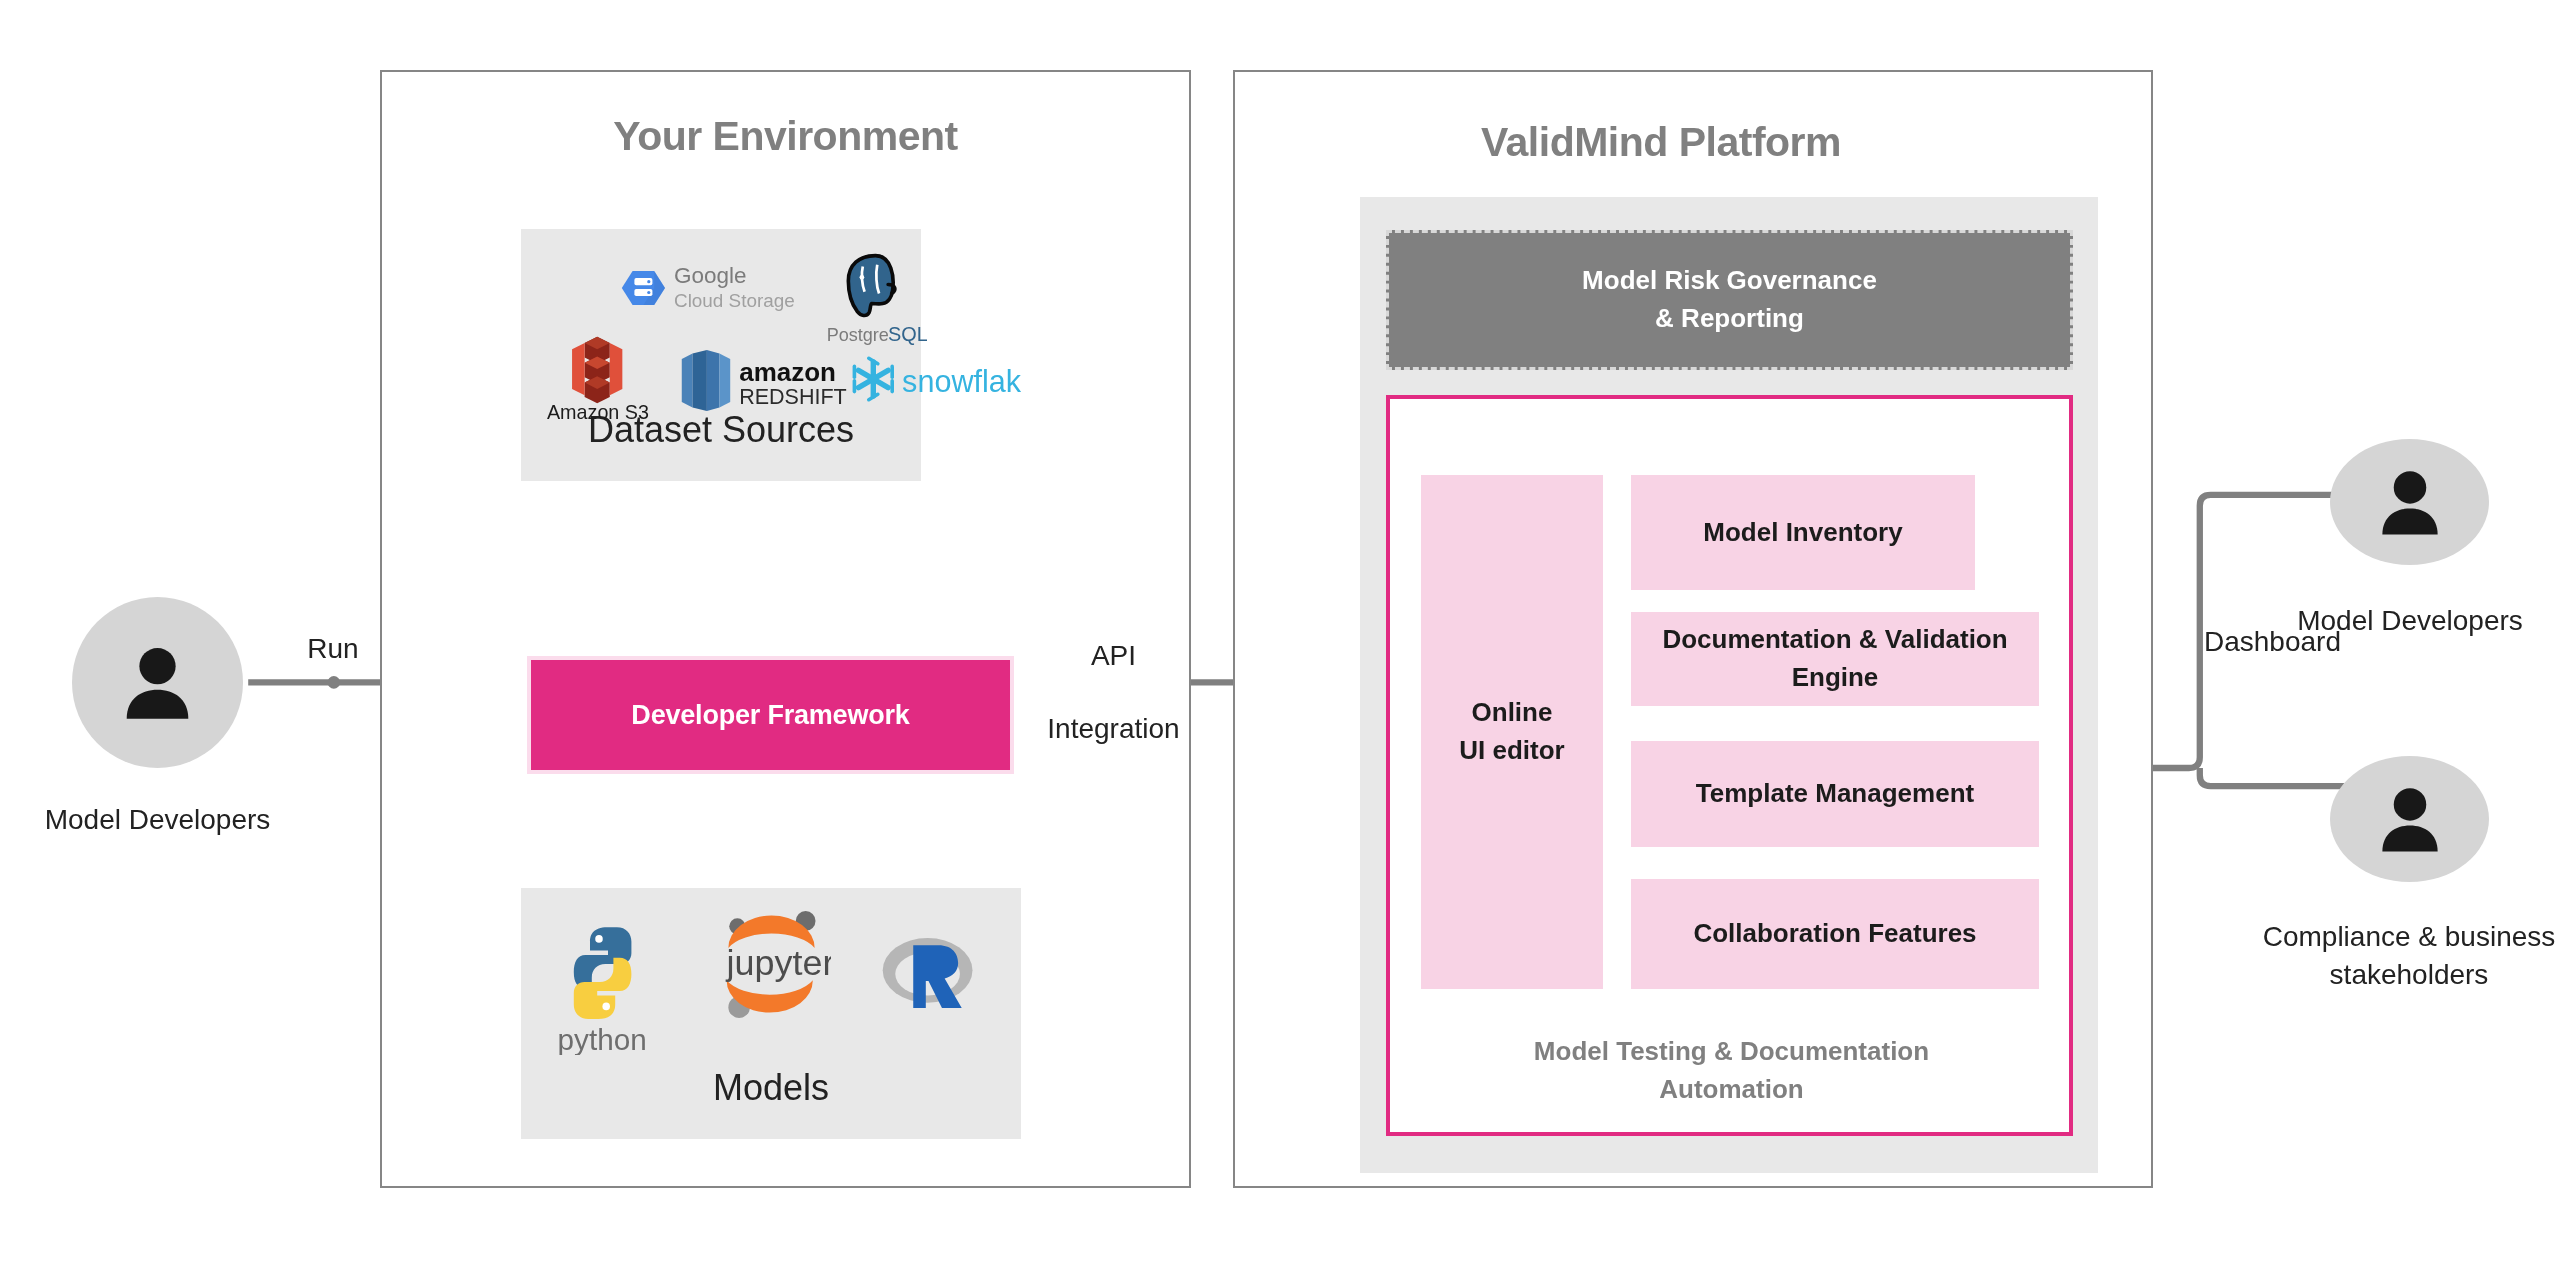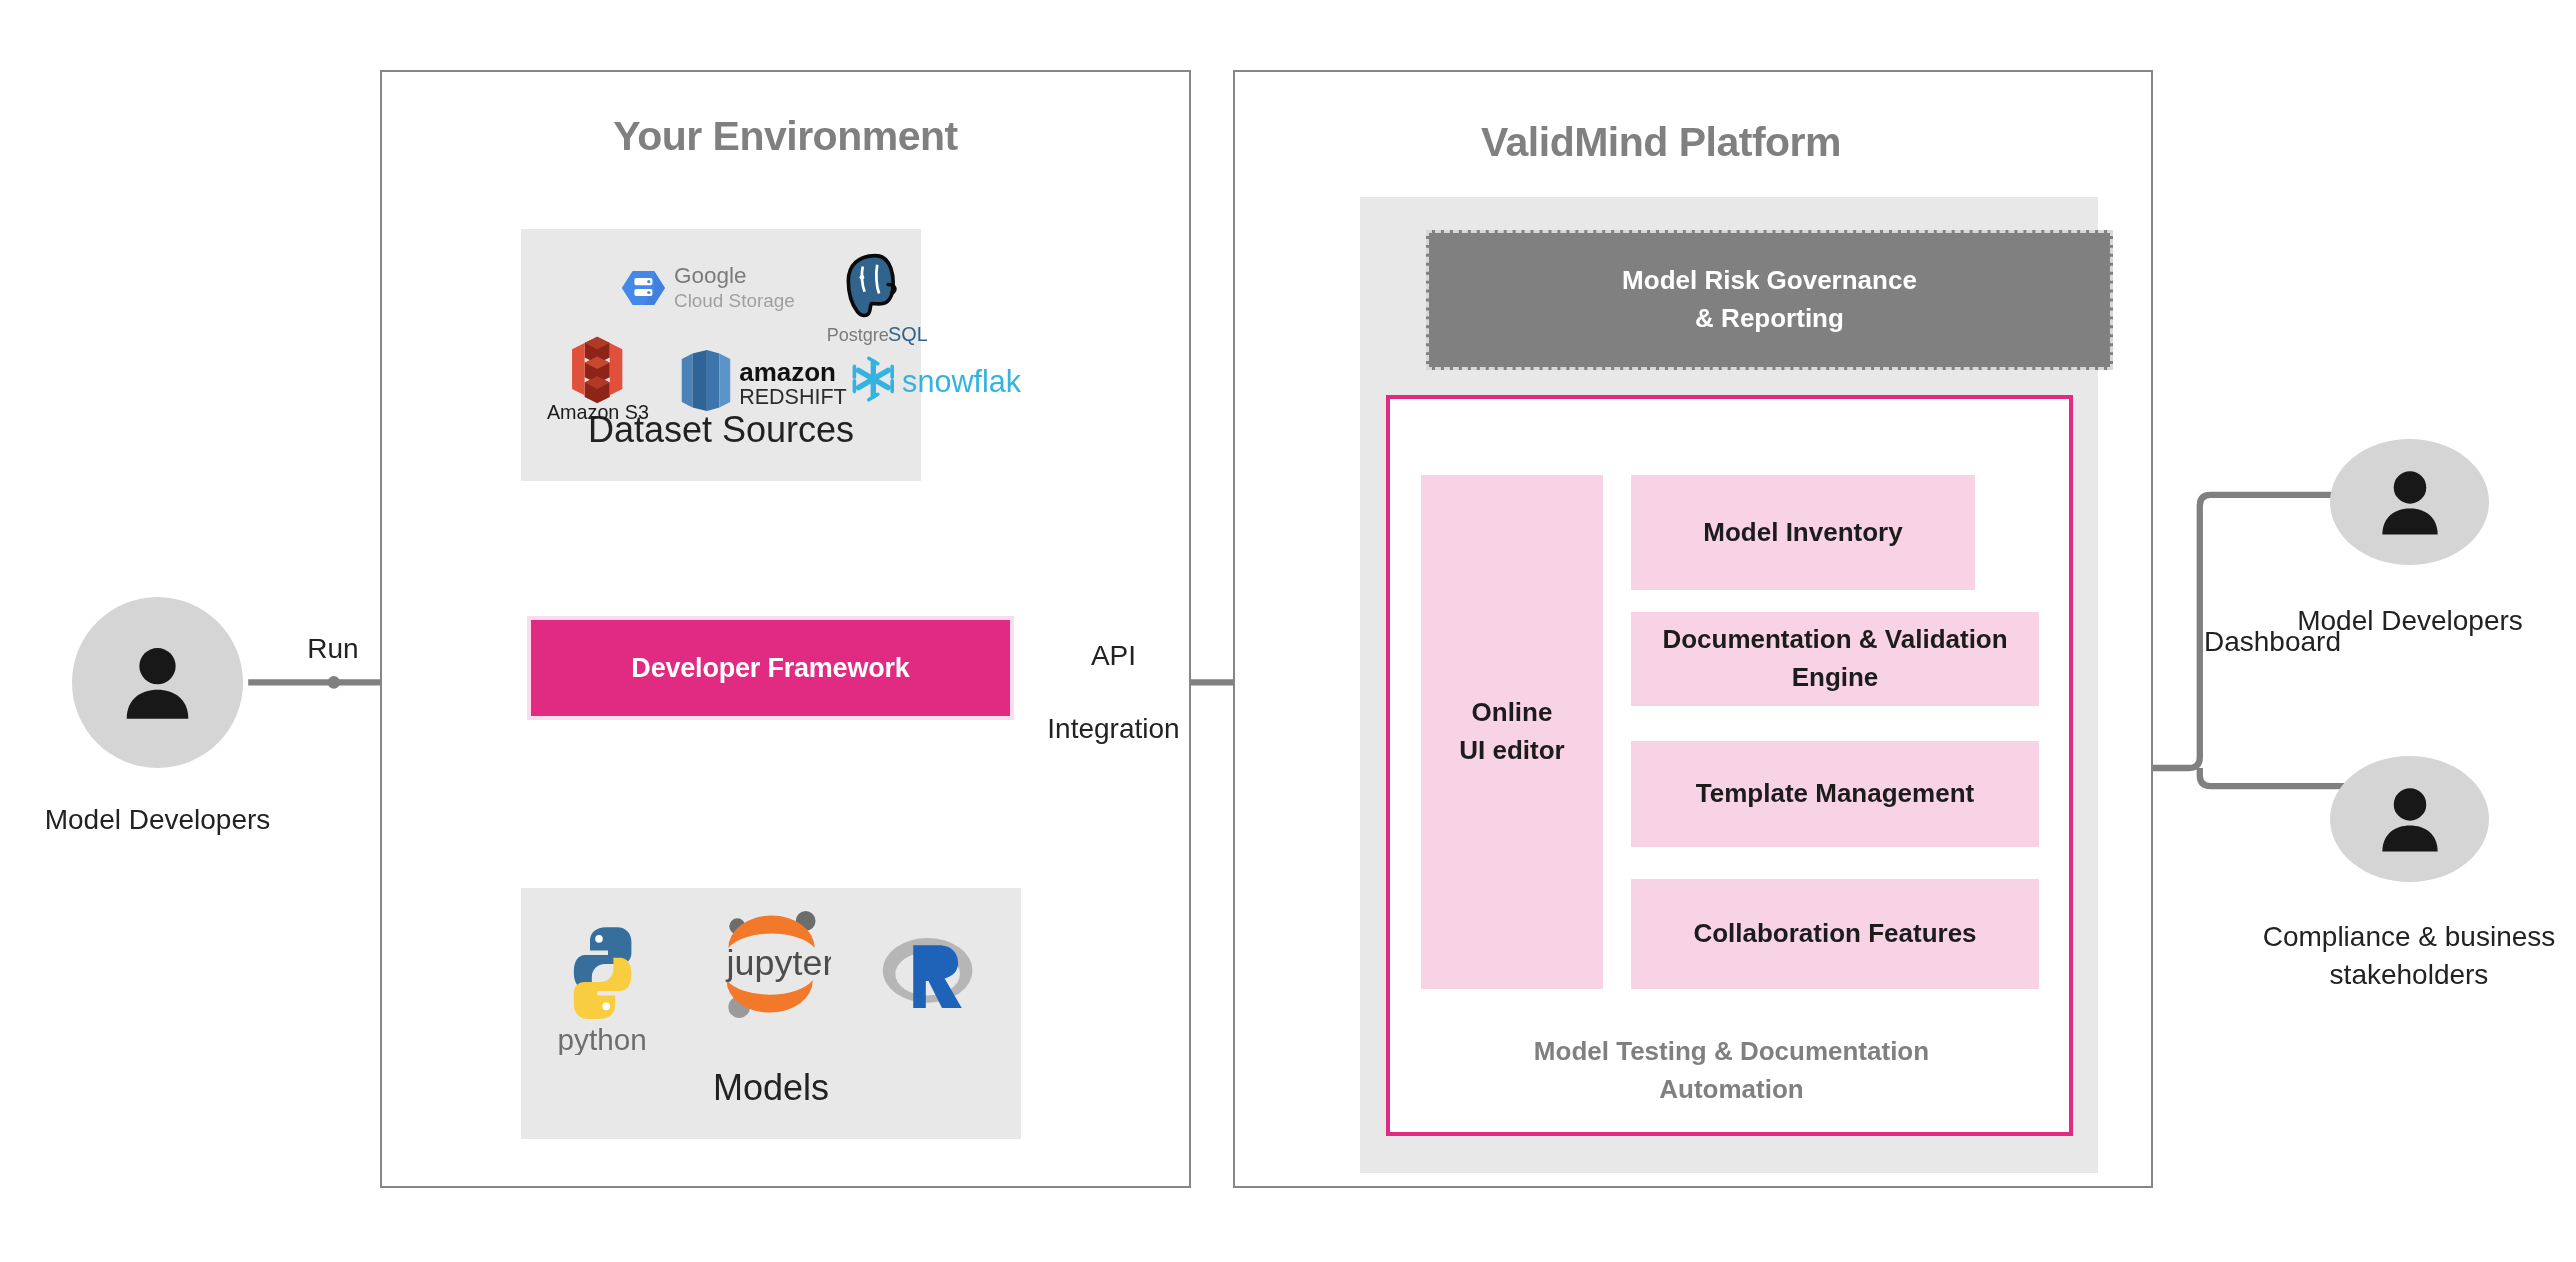--- a/index.html
+++ b/index.html
@@ -68,21 +68,20 @@
 
   
   .mrg-box {
     background: #808080;
     border: 3.6px dashed #d8d8d8;
     box-sizing: border-box;
     display: flex;
     flex-direction: column;
     align-items: center;
     justify-content: center;
-    margin-left: 40px;
   }
   .mrg-label {
     color: #ffffff;
     font-weight: bold;
     font-size: 26px;
     line-height: 1.45;
     text-align: center;
   }
   .pink-frame {
     border: 4.5px solid #e12b82;
@@ -273,21 +272,21 @@
         <line x1="-21" y1="-14" x2="-21" y2="-2"></line>
         <line x1="21" y1="14" x2="21" y2="2"></line>
         <line x1="-21" y1="14" x2="-21" y2="2"></line>
         <line x1="21" y1="-14" x2="21" y2="-2"></line>
       </g>
       <circle cx="28" cy="30" r="5" fill="#35b3e0"></circle>
       <text x="60" y="44" font-family="Liberation Sans, sans-serif" font-size="34" fill="#35b3e0">snowflake</text>
     </svg>
   </div>
 
-  <div class="abs devfw" style="left:527px; top:616px; width:487px; height:104px;">
+  <div class="abs devfw" style="left:527px; top:656px; width:487px; height:118px;">
     <div class="devfw-label">Developer Framework</div>
   </div>
 
   <div class="abs gray-panel" style="left:521px; top:888px; width:500px; height:251px;">
     <div class="panel-caption" style="top:179px; left:0;">Models</div>
   </div>
 
   <div class="logo-wrap" style="left:552px; top:920px; width:112px; height:135px;">
     <svg width="112" height="135" viewBox="0 0 124 150">
       <g transform="translate(24,6)">

